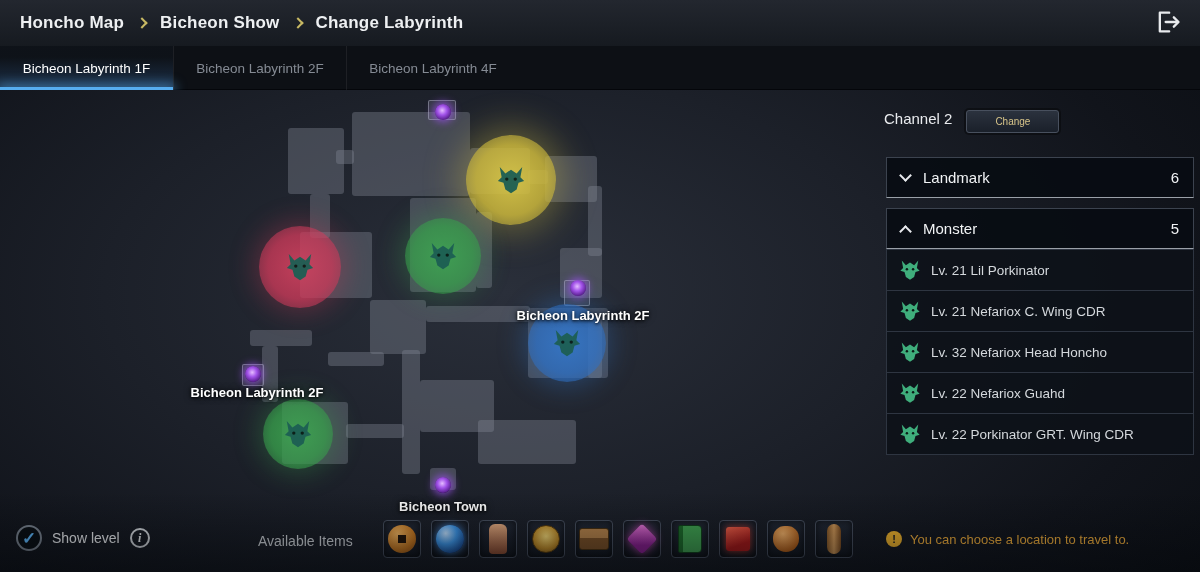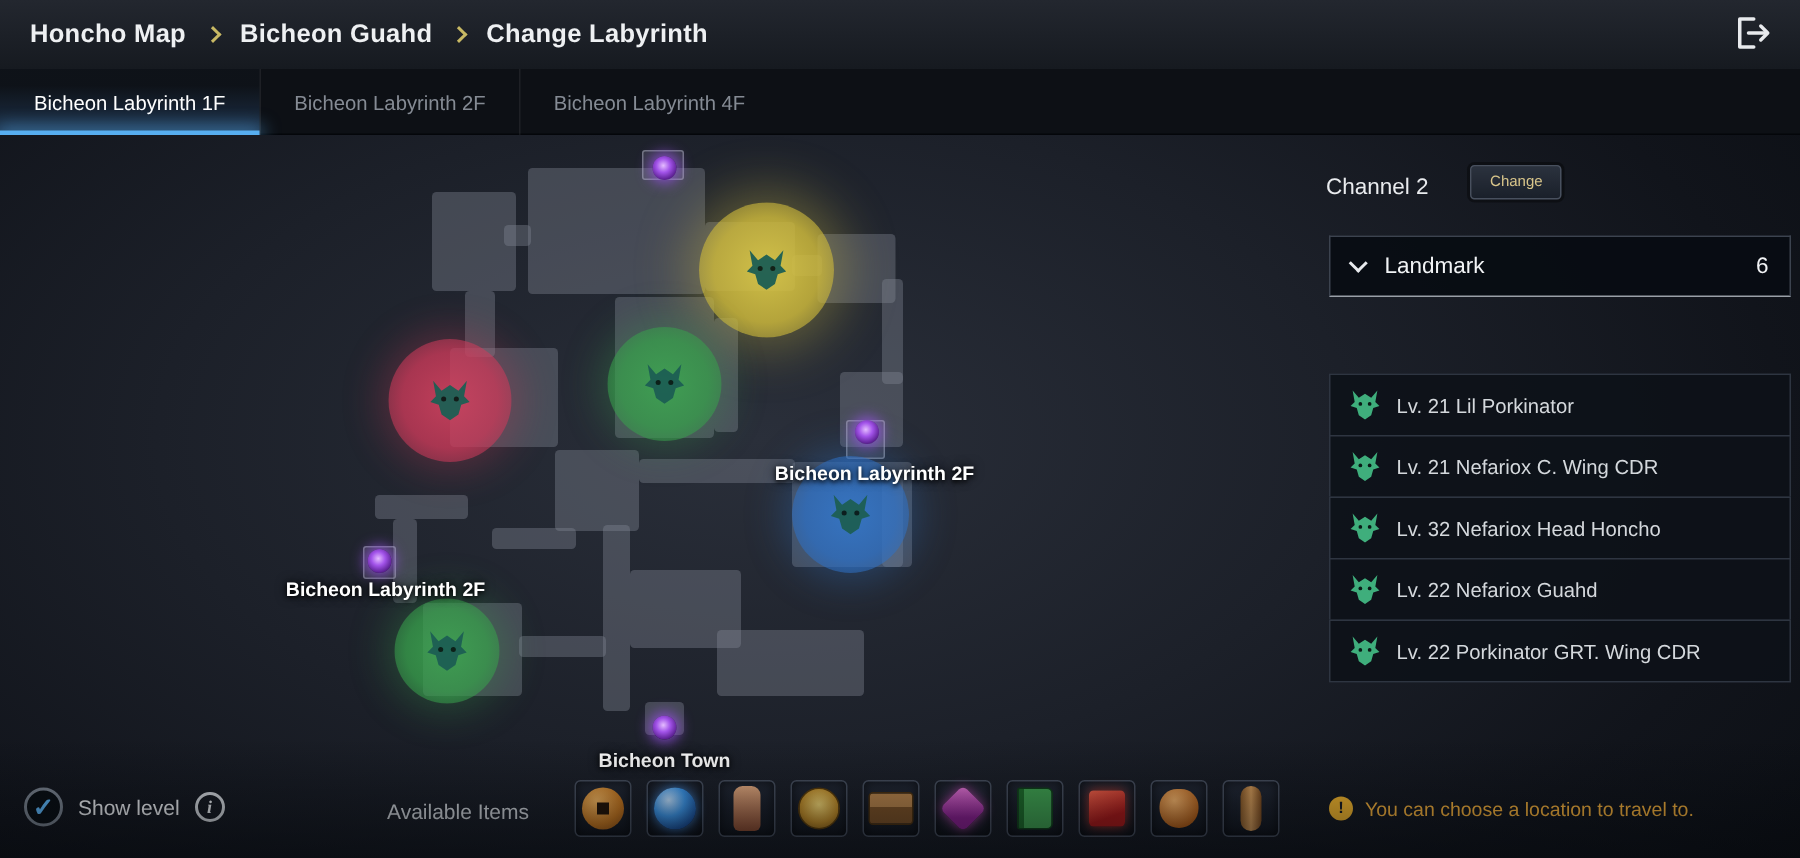--- a/index.html
+++ b/index.html
@@ -53,23 +53,23 @@
 
   .portal { position:absolute; width:16px; height:16px; border-radius:50%; cursor:pointer;
     background:radial-gradient(circle at 45% 40%, #e4bcff 0%, #a354ea 35%, #5a2090 72%, rgba(60,20,110,0) 100%);
     box-shadow:0 0 9px 2px rgba(150,80,230,0.85); }
 
   .map-label { position:absolute; transform:translateX(-50%); color:#ffffff; font-size:13px;
     font-weight:700; white-space:nowrap;
     text-shadow:0 1px 3px rgba(0,0,0,0.95), 0 0 7px rgba(0,0,0,0.8); }
 
   
-  .channel-row { position:absolute; left:884px; top:20px; display:flex; align-items:flex-end; gap:28px; }
+  .channel-row { position:absolute; left:884px; top:20px; display:flex; align-items:flex-start; gap:14px; }
   .channel-label { font-size:15px; color:#e9ebee; }
-  .change-btn { height:23px; padding:0 12px; background:linear-gradient(180deg,#2b323e,#1a202a);
+  .change-btn { height:23px; padding:0 28px; background:linear-gradient(180deg,#2b323e,#1a202a);
     border:1px solid #48505e; border-radius:3px; color:#d8c58a; font-size:10px; cursor:pointer;
     box-shadow:0 0 0 2px rgba(0,0,0,0.35); font-family:"Liberation Sans",sans-serif; }
 
   .sec-header { position:absolute; left:886px; width:308px; height:41px;
     background:rgba(8,12,18,0.92); border:1px solid #3c434f; border-bottom:1px solid #9aa0a8;
     display:flex; align-items:center; padding:0 14px; color:#f1f3f5; cursor:pointer; }
   .sec-label { font-size:15px; margin-left:13px; }
   .sec-count { margin-left:auto; font-size:15px; }
   .chev { width:9px; height:9px; border-top:2px solid #e8eaee; border-right:2px solid #e8eaee;
           display:inline-block; flex:none; }
@@ -139,21 +139,21 @@
       <circle cx="11.5" cy="15" r="1.8" fill="#0a1a16"></circle>
       <circle cx="20.5" cy="15" r="1.8" fill="#0a1a16"></circle>
     </symbol>
   </defs>
 </svg>
 
 <div class="header">
   <div class="breadcrumb">
     <span class="crumb">Honcho Map</span>
     <span class="bc-sep"></span>
-    <span class="crumb">Bicheon Guahd</span>
+    <span class="crumb">Bicheon Show</span>
     <span class="bc-sep"></span>
     <span class="crumb">Change Labyrinth</span>
   </div>
   <button class="exit-btn">
     <svg viewBox="0 0 24 24" fill="none" stroke="#e8eaed" stroke-width="2" stroke-linecap="round" stroke-linejoin="round">
       <path d="M13 4 H5 V20 H13"></path>
       <path d="M10 12 H20"></path>
       <path d="M17 8 L21 12 L17 16"></path>
     </svg>
   </button>
@@ -235,20 +235,25 @@
     <span class="channel-label">Channel 2</span>
     <button class="change-btn">Change</button>
   </div>
 
   <div class="sec-header" style="top:67px;">
     <span class="chev down"></span>
     <span class="sec-label">Landmark</span>
     <span class="sec-count">6</span>
   </div>
 
+  <div class="sec-header" style="top:118px;">
+    <span class="chev up"></span>
+    <span class="sec-label">Monster</span>
+    <span class="sec-count">5</span>
+  </div>
 
   <div class="monster-list">
     <div class="monster-row">
       <svg>
           <use href="#monster-icon"></use>
         </svg>
       <span class="mname">Lv. 21 Lil Porkinator</span>
     </div>
     <div class="monster-row">
       <svg>

